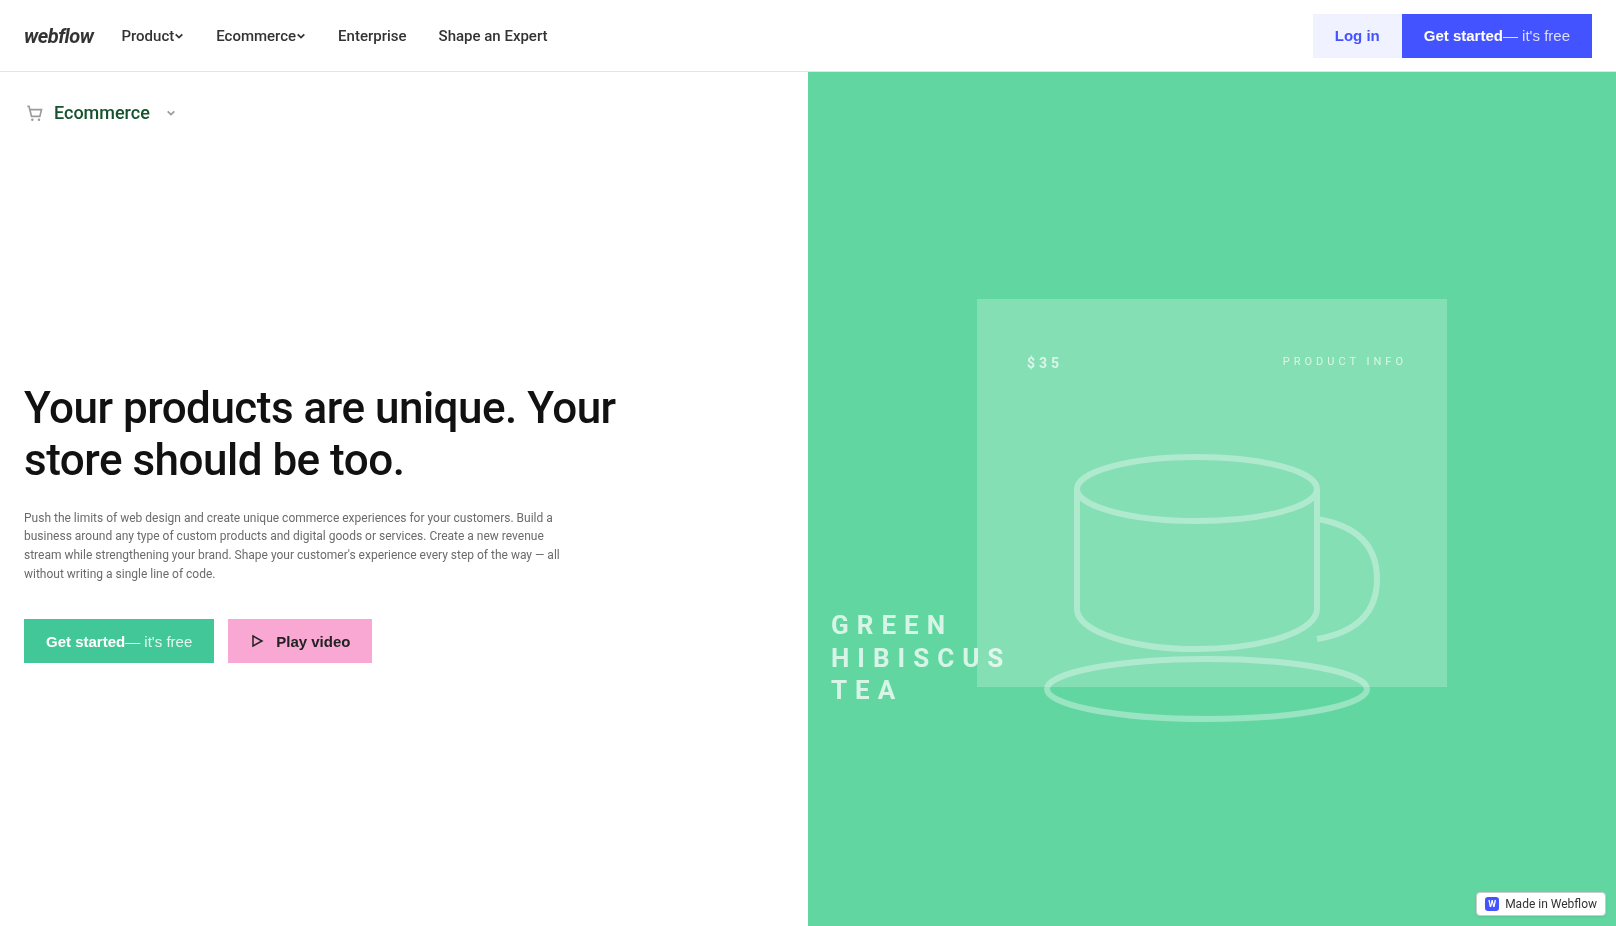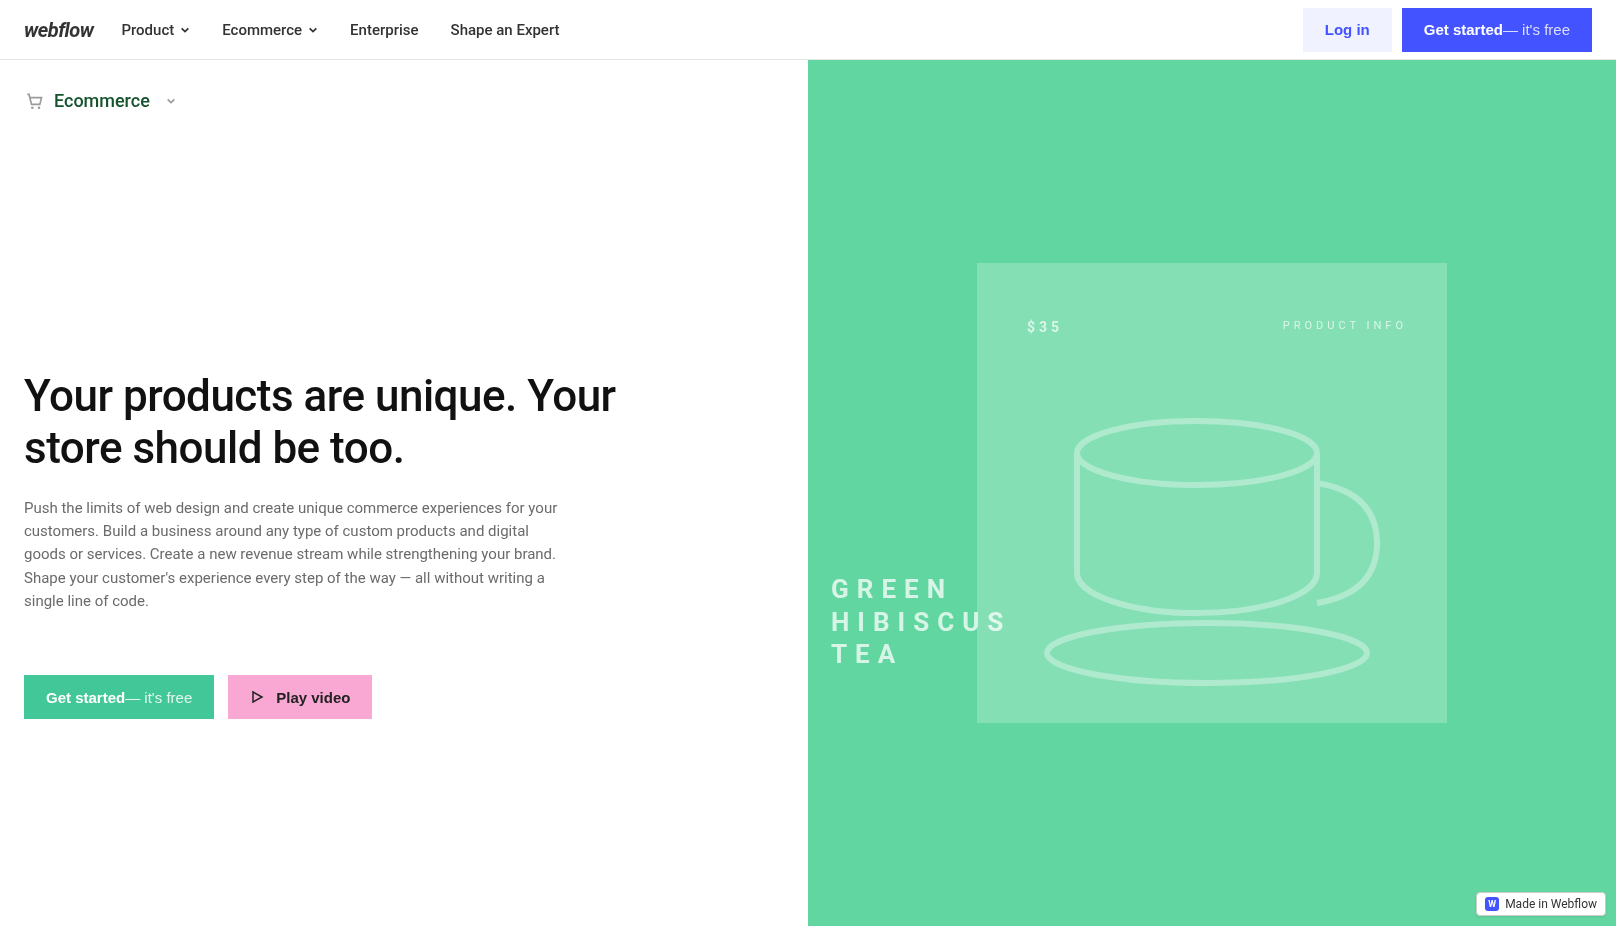--- a/index.html
+++ b/index.html
@@ -1,42 +1,42 @@
 <!DOCTYPE html>
 <html><head>
 <meta charset="utf-8">
 <style>
 *{margin:0;padding:0;box-sizing:border-box}
 body{font-family:-apple-system,BlinkMacSystemFont,"Segoe UI",Roboto,Helvetica,Arial,sans-serif;color:#333;background:#fff;overflow-x:hidden}
-.navbar{display:flex;align-items:center;justify-content:space-between;height:60px;padding:0 24px;border-bottom:1px solid #e4e4e4;background:#fff;position:relative;z-index:10}
+.navbar{display:flex;align-items:center;justify-content:space-between;height:72px;padding:0 24px;border-bottom:1px solid #e4e4e4;background:#fff;position:relative;z-index:10}
 .nav-left{display:flex;align-items:center;gap:28px}
 .logo{font-weight:700;font-size:20px;font-style:italic;letter-spacing:-.5px}
 .nav-items{display:flex;align-items:center;gap:32px}
-.nav-item{display:flex;align-items:center;gap:6px;font-size:15px;font-weight:500;color:#333;cursor:pointer}
+.nav-item{display:flex;align-items:center;gap:0;font-size:15px;font-weight:500;color:#333;cursor:pointer}
 .chevron-down{width:10px;height:10px}
-.nav-right{display:flex;align-items:flex-end;gap:10px}
+.nav-right{display:flex;align-items:flex-end;}
 .btn{display:inline-flex;align-items:center;justify-content:center;height:44px;padding:0 22px;font-size:15px;font-weight:600;cursor:pointer;border:none}
 .btn-login{background:#f1f2ff;color:#4353ff}
 .btn-primary{background:#4353ff;color:#fff}
 .btn-primary .muted{font-weight:400;opacity:.8}
 .btn-green{background:#42c898;color:#fff}
 .btn-green .muted{font-weight:400;opacity:.85}
 .btn-grey{background:#f9a8d4;color:#222;gap:12px}
 .subnav{display:flex;align-items:center;gap:10px;padding:30px 24px 0}
 .cart-icon{width:20px;height:20px;fill:#9b9b9b}
 .subnav-label{font-size:18px;font-weight:500;color:#14532d}
 .subnav .chevron-down{margin-left:6px}
 .subnav .chevron-down path{stroke:#9b9b9b}
 .main{display:flex;min-height:866px}
 .left-col{width:50%;padding:260px 100px 0 24px;position:relative}
 .hero-title{font-size:44px;line-height:1.18;font-weight:500;color:#111;letter-spacing:-.5px;margin-bottom:22px}
-.hero-para{font-size:15px;line-height:1.55;color:#6b6b6b;max-width:540px;margin-bottom:62px}
+.hero-para{font-size:12px;line-height:1.55;color:#6b6b6b;max-width:540px;margin-bottom:36px}
 .cta-row{display:flex;gap:14px}
 .right-col{width:50%;position:absolute;right:0;top:60px;bottom:0;background:#62d6a1;display:flex;align-items:center;justify-content:center;overflow:hidden}
-.product-card{position:relative;width:470px;height:460px;background:rgba(255,255,255,.22)}
+.product-card{position:relative;width:470px;height:388px;background:rgba(255,255,255,.22)}
 .card-price{position:absolute;top:56px;left:50px;color:rgba(255,255,255,.7);font-size:14px;font-weight:700;letter-spacing:4px}
 .card-info{position:absolute;top:56px;right:40px;color:rgba(255,255,255,.7);font-size:11px;font-weight:400;letter-spacing:4px}
 .product-name{position:absolute;left:-146px;top:310px;color:rgba(255,255,255,.75);font-size:26px;font-weight:700;letter-spacing:8px;line-height:1.25}
 .cup{position:absolute;left:60px;top:130px;width:360px;height:300px;opacity:.35}
 .badge{position:fixed;right:10px;bottom:10px;display:flex;align-items:center;gap:6px;background:#fff;border:1px solid #ccc;border-radius:4px;padding:4px 8px;font-size:12px;color:#333;box-shadow:0 1px 3px rgba(0,0,0,.08)}
 .badge-logo{width:14px;height:14px;background:#4353ff;border-radius:3px;display:flex;align-items:center;justify-content:center;color:#fff;font-size:9px;font-weight:700}
 .play-icon{width:14px;height:14px}
 </style>
 </head>
 <body>

